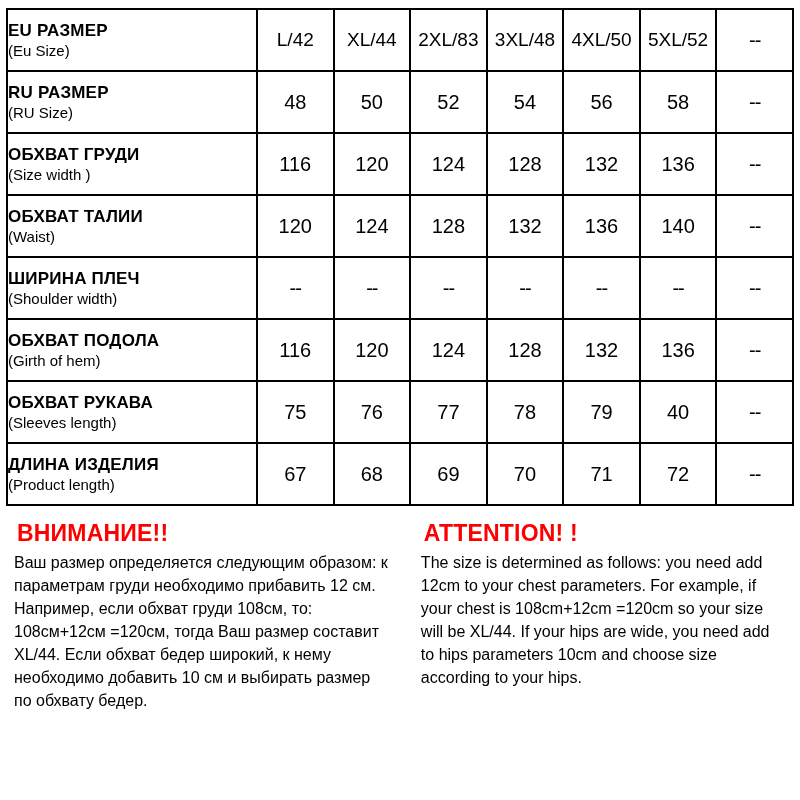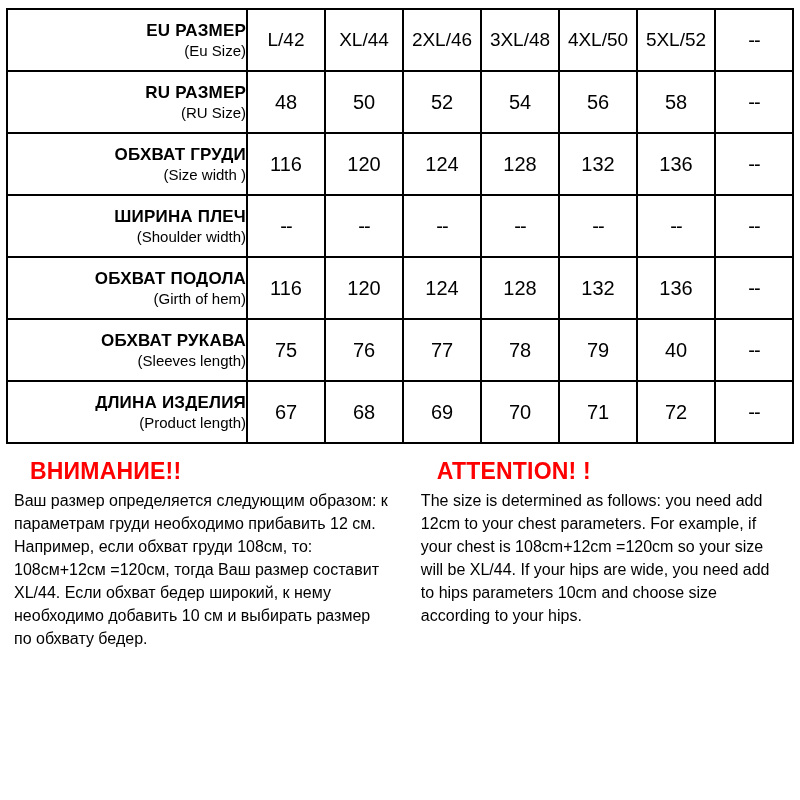--- a/index.html
+++ b/index.html
@@ -34,21 +34,22 @@
   }
   table.size-table td {
     border: 2px solid #000000;
     padding: 0;
     height: 60px;
     vertical-align: middle;
     text-align: center;
   }
   table.size-table tr td:first-child {
     width: 238px;
-    text-align: right;
+    text-align: left;
+    padding-right: 10px;
   }
   .label-ru {
     display: block;
     font-weight: bold;
     font-size: 17px;
     line-height: 20px;
     letter-spacing: 0.2px;
   }
   .label-en {
     display: block;
@@ -80,21 +81,21 @@
     box-sizing: border-box;
   }
   .note-col.right {
     padding-left: 10px;
   }
   .note-title {
     color: #ff0000;
     font-weight: bold;
     font-size: 23px;
     line-height: 27px;
-    margin: 0 0 4px 16px;
+    margin: 0 0 4px 3px;
     letter-spacing: 0.2px;
   }
   .note-body {
     font-size: 16px;
     line-height: 23px;
     margin: 0;
     text-align: left;
   }
 </style>
 </head>
@@ -106,21 +107,21 @@
     <table class="size-table">
       <tbody>
 
         <tr>
           <td>
             <span class="label-ru">EU РАЗМЕР</span>
             <span class="label-en">(Eu Size)</span>
           </td>
           <td><span class="cellval small">L/42</span></td>
           <td><span class="cellval small">XL/44</span></td>
-          <td><span class="cellval small">2XL/46</span></td>
+          <td><span class="cellval small">2XL/83</span></td>
           <td><span class="cellval small">3XL/48</span></td>
           <td><span class="cellval small">4XL/50</span></td>
           <td><span class="cellval small">5XL/52</span></td>
           <td><span class="cellval dash">--</span></td>
         </tr>
 
         <tr>
           <td>
             <span class="label-ru">RU РАЗМЕР</span>
             <span class="label-en">(RU Size)</span>
@@ -141,20 +142,33 @@
           </td>
           <td><span class="cellval">116</span></td>
           <td><span class="cellval">120</span></td>
           <td><span class="cellval">124</span></td>
           <td><span class="cellval">128</span></td>
           <td><span class="cellval">132</span></td>
           <td><span class="cellval">136</span></td>
           <td><span class="cellval dash">--</span></td>
         </tr>
 
+        <tr>
+          <td>
+            <span class="label-ru">ОБХВАТ ТАЛИИ</span>
+            <span class="label-en">(Waist)</span>
+          </td>
+          <td><span class="cellval">120</span></td>
+          <td><span class="cellval">124</span></td>
+          <td><span class="cellval">128</span></td>
+          <td><span class="cellval">132</span></td>
+          <td><span class="cellval">136</span></td>
+          <td><span class="cellval">140</span></td>
+          <td><span class="cellval dash">--</span></td>
+        </tr>
 
 
         <tr>
           <td>
             <span class="label-ru">ШИРИНА ПЛЕЧ</span>
             <span class="label-en">(Shoulder width)</span>
           </td>
           <td><span class="cellval dash">--</span></td>
           <td><span class="cellval dash">--</span></td>
           <td><span class="cellval dash">--</span></td>

